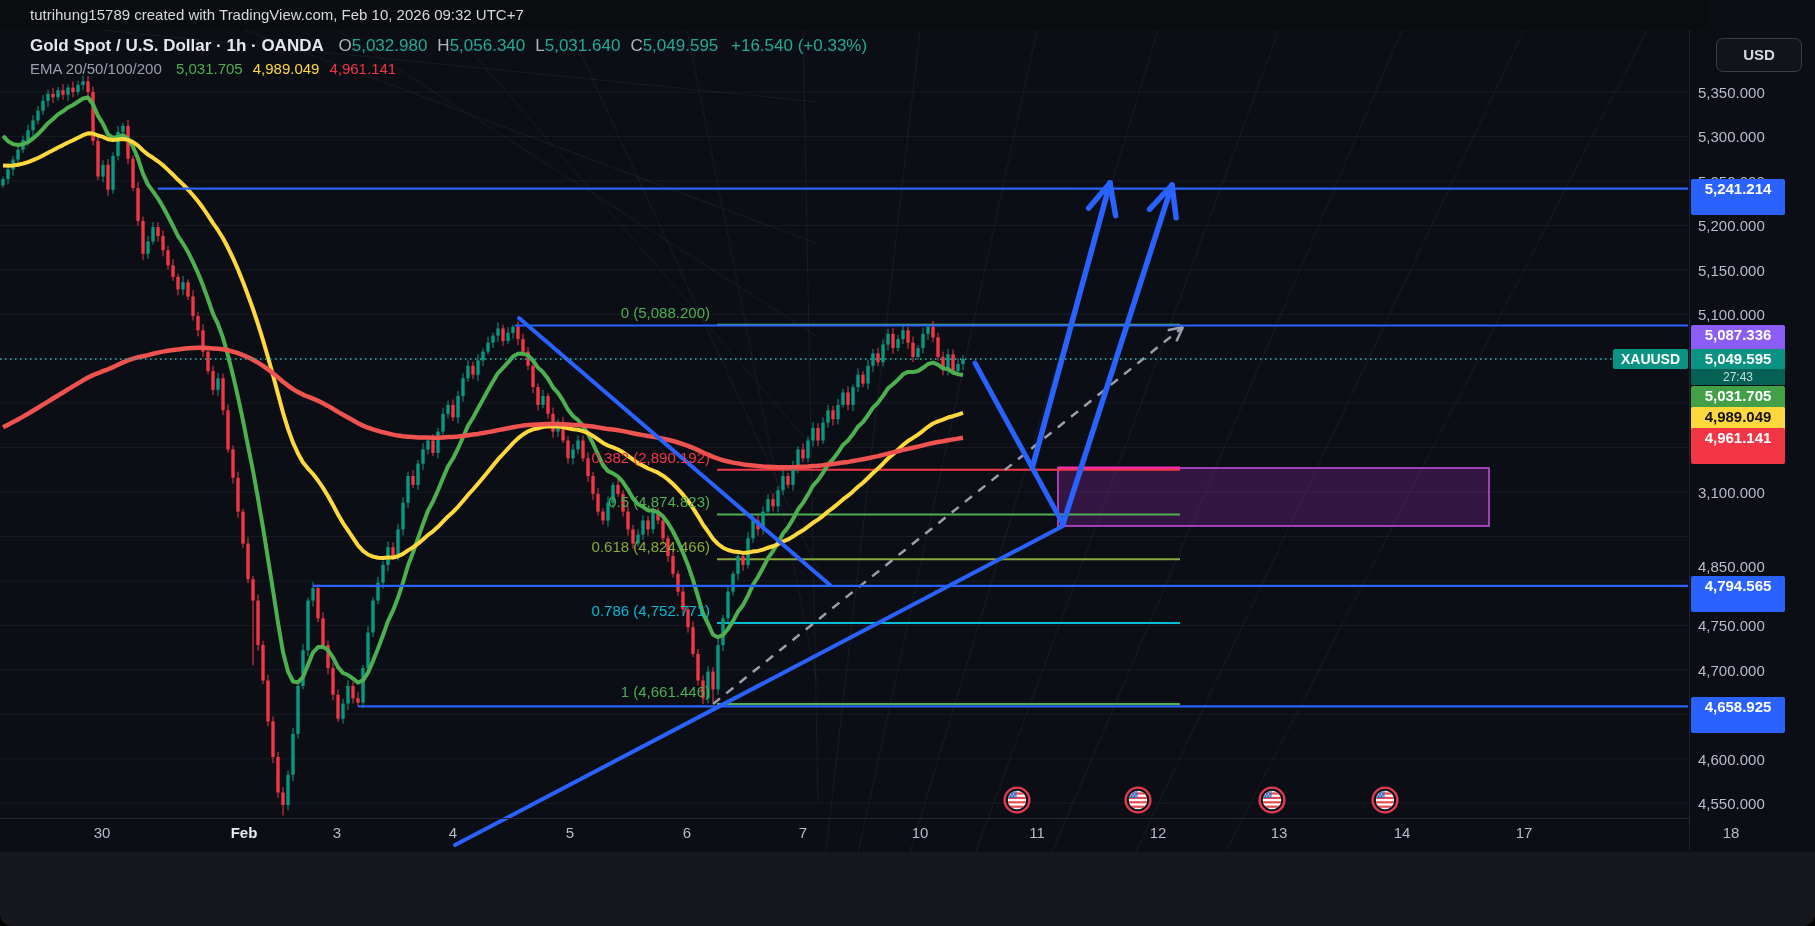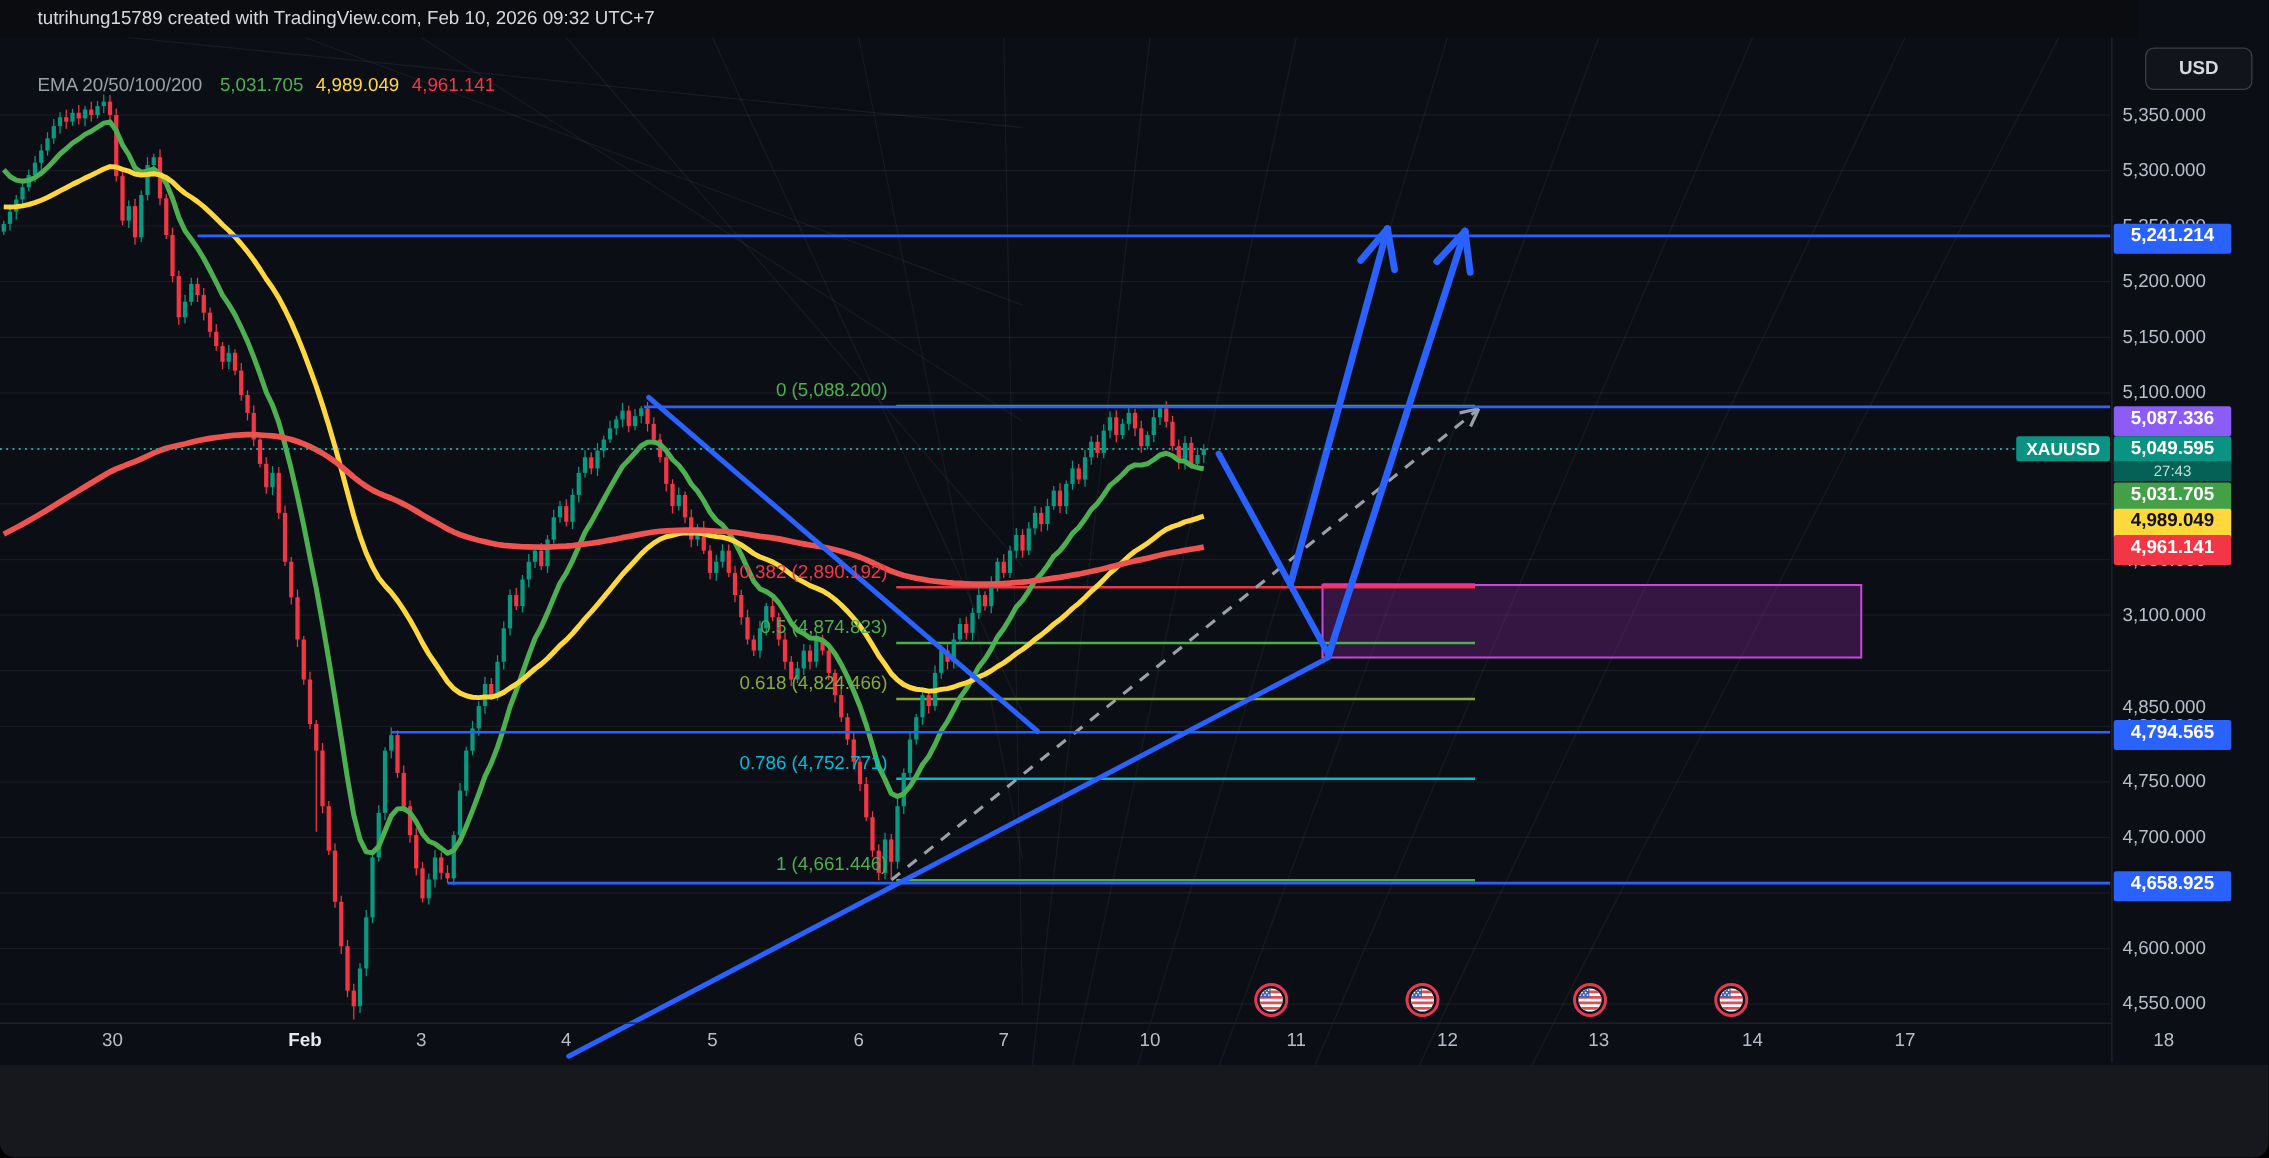--- a/index.html
+++ b/index.html
@@ -14,21 +14,21 @@
   #hdr1 .ov{color:#22ab94;}
   #hdr1 .chg{color:#22ab94;margin-left:8px;}
   #hdr2{left:30px;top:60px;font-size:15px;color:#9aa0aa;white-space:nowrap;text-align:center;}
   #hdr2 span{margin-right:10px;}
   #usd-btn{left:1716px;top:38px;width:84px;height:32px;border:1px solid #3a3e4a;border-radius:7px;
            color:#d6d9df;font-size:15px;font-weight:600;text-align:center;line-height:32px;
            background:#12141c;cursor:pointer;}
   .ytick{position:absolute;left:1698px;font-size:15px;color:#b7bcc9;transform:translateY(-50%);}
   .xtick{position:absolute;top:824px;font-size:15px;color:#b7bcc9;transform:translateX(-50%);}
   .xtick.bold{color:#e6e9ef;font-weight:700;}
-  .ptag{position:absolute;left:1691px;width:94px;height:24px;font-size:15px;font-weight:700;
+  .ptag{position:absolute;left:1691px;width:94px;height:36px;font-size:15px;font-weight:700;
         text-align:center;line-height:20px;border-radius:2px;}
   .fiblbl{position:absolute;right:1105px;font-size:15px;white-space:nowrap;}
   #sym-tag{left:1613px;top:349px;width:75px;height:20px;background:#0a9383;color:#fff;
            font-size:14px;font-weight:700;text-align:center;line-height:20px;border-radius:2px;}
   #countdown{left:1691px;top:369px;width:94px;height:16px;background:#056156;color:#bfe0d8;
              font-size:12px;text-align:center;line-height:16px;}
   #vsep{left:1689px;top:30px;width:1px;height:820px;background:#23262f;}
   #hsep{left:0;top:818px;width:1690px;height:1px;background:#23262f;}
   #footer{left:0;top:852px;width:1815px;height:74px;background:#17181d;}
 </style>
@@ -487,20 +487,25 @@
         <line x1="1110" y1="183" x2="1088.592206753311" y2="208.25284911266493" stroke="#2962ff" stroke-width="5.5" stroke-linecap="round"></line>
       </g>
       <g>
         <line x1="1063" y1="524" x2="1172" y2="185" stroke="#2962ff" stroke-width="5.5" stroke-linecap="round"></line>
         <line x1="1172" y1="185" x2="1176.1449882684537" y2="217.84538129257112" stroke="#2962ff" stroke-width="5.5" stroke-linecap="round"></line>
         <line x1="1172" y1="185" x2="1149.4890068022187" y2="209.27457899221827" stroke="#2962ff" stroke-width="5.5" stroke-linecap="round"></line>
       </g>
       <line x1="0" y1="359.1" x2="1688" y2="359.1" stroke="#26a69a" stroke-width="1.6" stroke-dasharray="1.5 3.5"></line>
     </svg>
 
+  <div id="hdr1" class="abs">
+    <span class="t">Gold Spot / U.S. Dollar · 1h · OANDA</span>
+    <span id="ohlc-row"><span class="ol">O</span><span class="ov">5,032.980</span><span class="ol">H</span><span class="ov">5,056.340</span><span class="ol">L</span><span class="ov">5,031.640</span><span class="ol">C</span><span class="ov">5,049.595</span></span>
+    <span class="chg">+16.540 (+0.33%)</span>
+  </div>
   <div id="hdr2" class="abs">
     <span>EMA 20/50/100/200</span>
     <span id="ema-vals"><span style="color:#4caf50">5,031.705</span><span style="color:#ffd83d">4,989.049</span><span style="color:#f23645">4,961.141</span></span>
   </div>
 
   <div id="usd-btn" class="abs">USD</div>
 
   <div id="overlays">
       <div class="ytick" style="top:803.2px">4,550.000</div>
       <div class="ytick" style="top:758.8px">4,600.000</div>
@@ -512,21 +517,21 @@
       <div class="ytick" style="top:492.1px">3,100.000</div>
       <div class="ytick" style="top:447.6px">4,950.000</div>
       <div class="ytick" style="top:403.1px">5,000.000</div>
       <div class="ytick" style="top:358.7px">5,050.000</div>
       <div class="ytick" style="top:314.3px">5,100.000</div>
       <div class="ytick" style="top:269.8px">5,150.000</div>
       <div class="ytick" style="top:225.3px">5,200.000</div>
       <div class="ytick" style="top:180.9px">5,250.000</div>
       <div class="ytick" style="top:136.4px">5,300.000</div>
       <div class="ytick" style="top:92px">5,350.000</div>
-      <div class="xtick" style="left:90px">30</div>
+      <div class="xtick" style="left:102px">30</div>
       <div class="xtick bold" style="left:244px">Feb</div>
       <div class="xtick" style="left:337px">3</div>
       <div class="xtick" style="left:453px">4</div>
       <div class="xtick" style="left:570px">5</div>
       <div class="xtick" style="left:687px">6</div>
       <div class="xtick" style="left:803px">7</div>
       <div class="xtick" style="left:920px">10</div>
       <div class="xtick" style="left:1037px">11</div>
       <div class="xtick" style="left:1158px">12</div>
       <div class="xtick" style="left:1279px">13</div>

